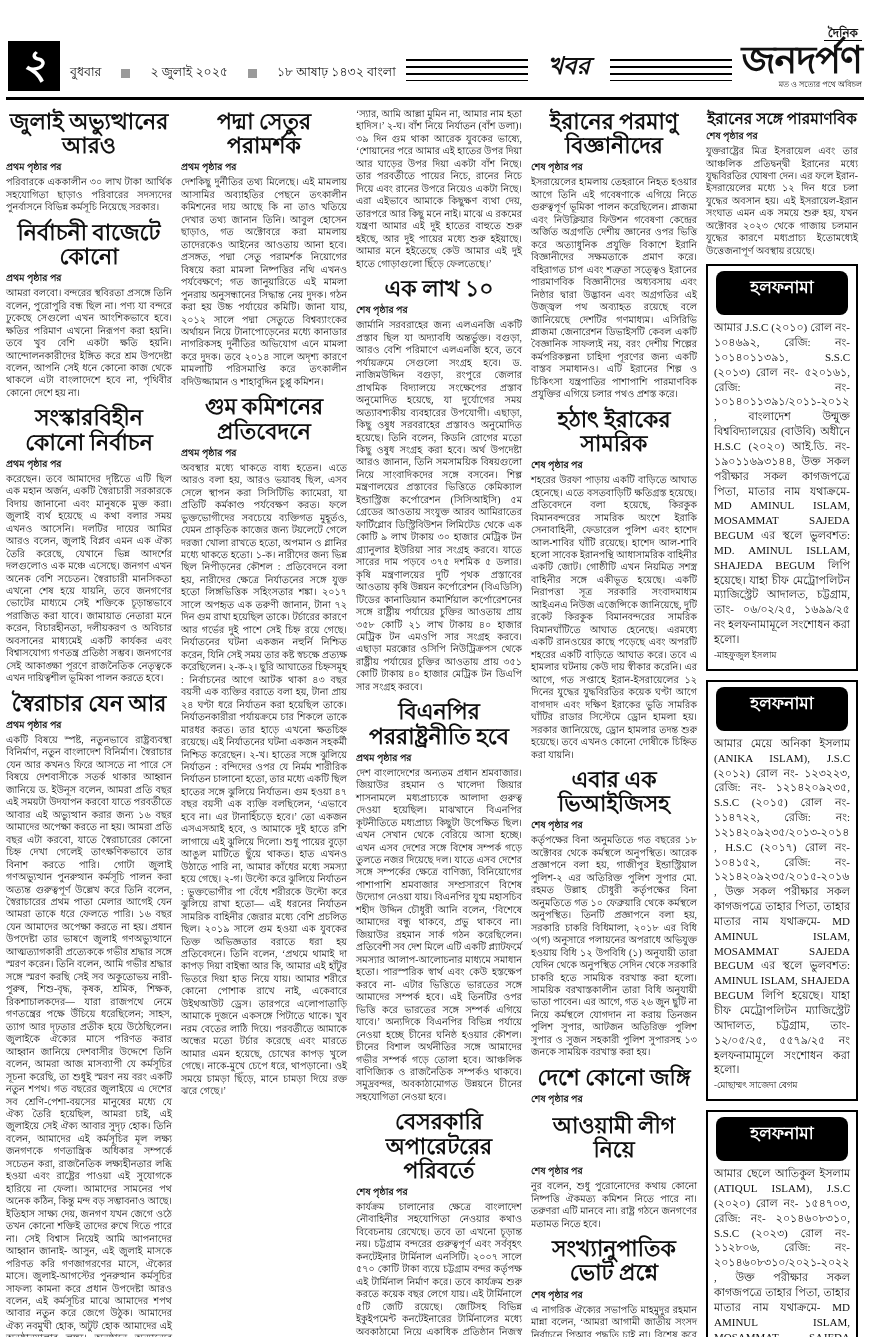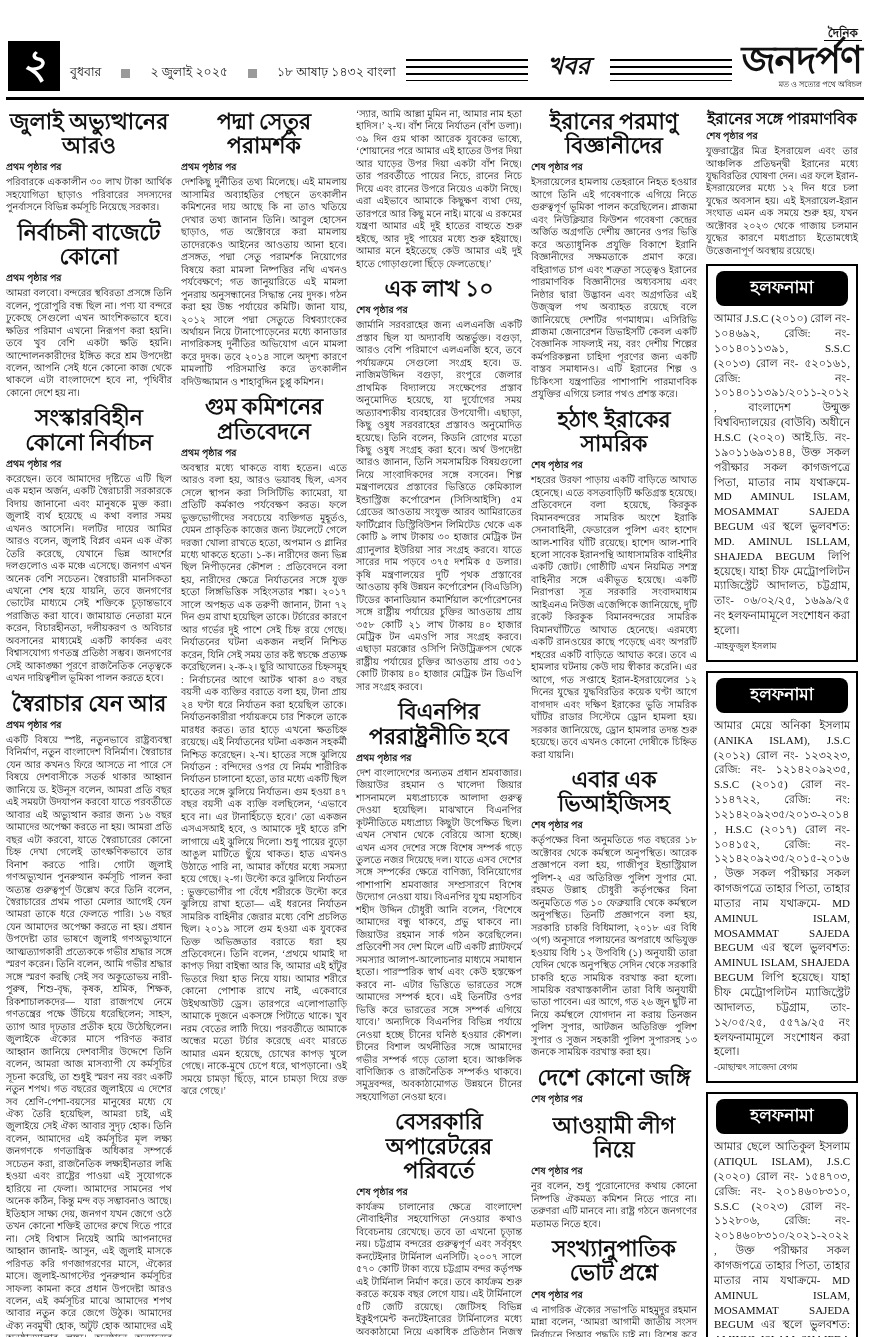--- a/index.html
+++ b/index.html
@@ -23,21 +23,21 @@
   .news-col{width:166px;flex:0 0 auto;}
   #sidebar{width:152px;flex:0 0 auto;}
   .article{margin-bottom:7px;}
   .headline{font-size:22px;line-height:1.1;font-weight:bold;text-align:center;margin:2px 0 2px 0;}
   .kicker{font-size:9.5px;font-weight:bold;margin:0 0 1px 0;}
   .body-text{font-size:9.6px;line-height:1.3;text-align:justify;word-break:break-word;}
   
   .side-article .headline{font-size:15.5px;}
   .notice{border:2px solid #000;margin:0 0 9px 0;padding:5px 6px 6px 6px;}
   .notice-banner{background:#000;color:#fff;text-align:center;font-size:17px;font-weight:bold;
-                 border-radius:8px;padding:3px 2px 4px 2px;margin:0 2px 5px 2px;}
+                 border-radius:8px;padding:3px 2px 13px 2px;margin:0 2px 5px 2px;}
   .notice-body{font-size:11px;line-height:1.35;text-align:justify;word-break:break-word;}
   .notice-sign{font-size:8.8px;margin-top:1px;}
 </style>
 </head>
 <body>
 
 <div id="page">
 
   <div id="header">
     <div id="pageno-box">

